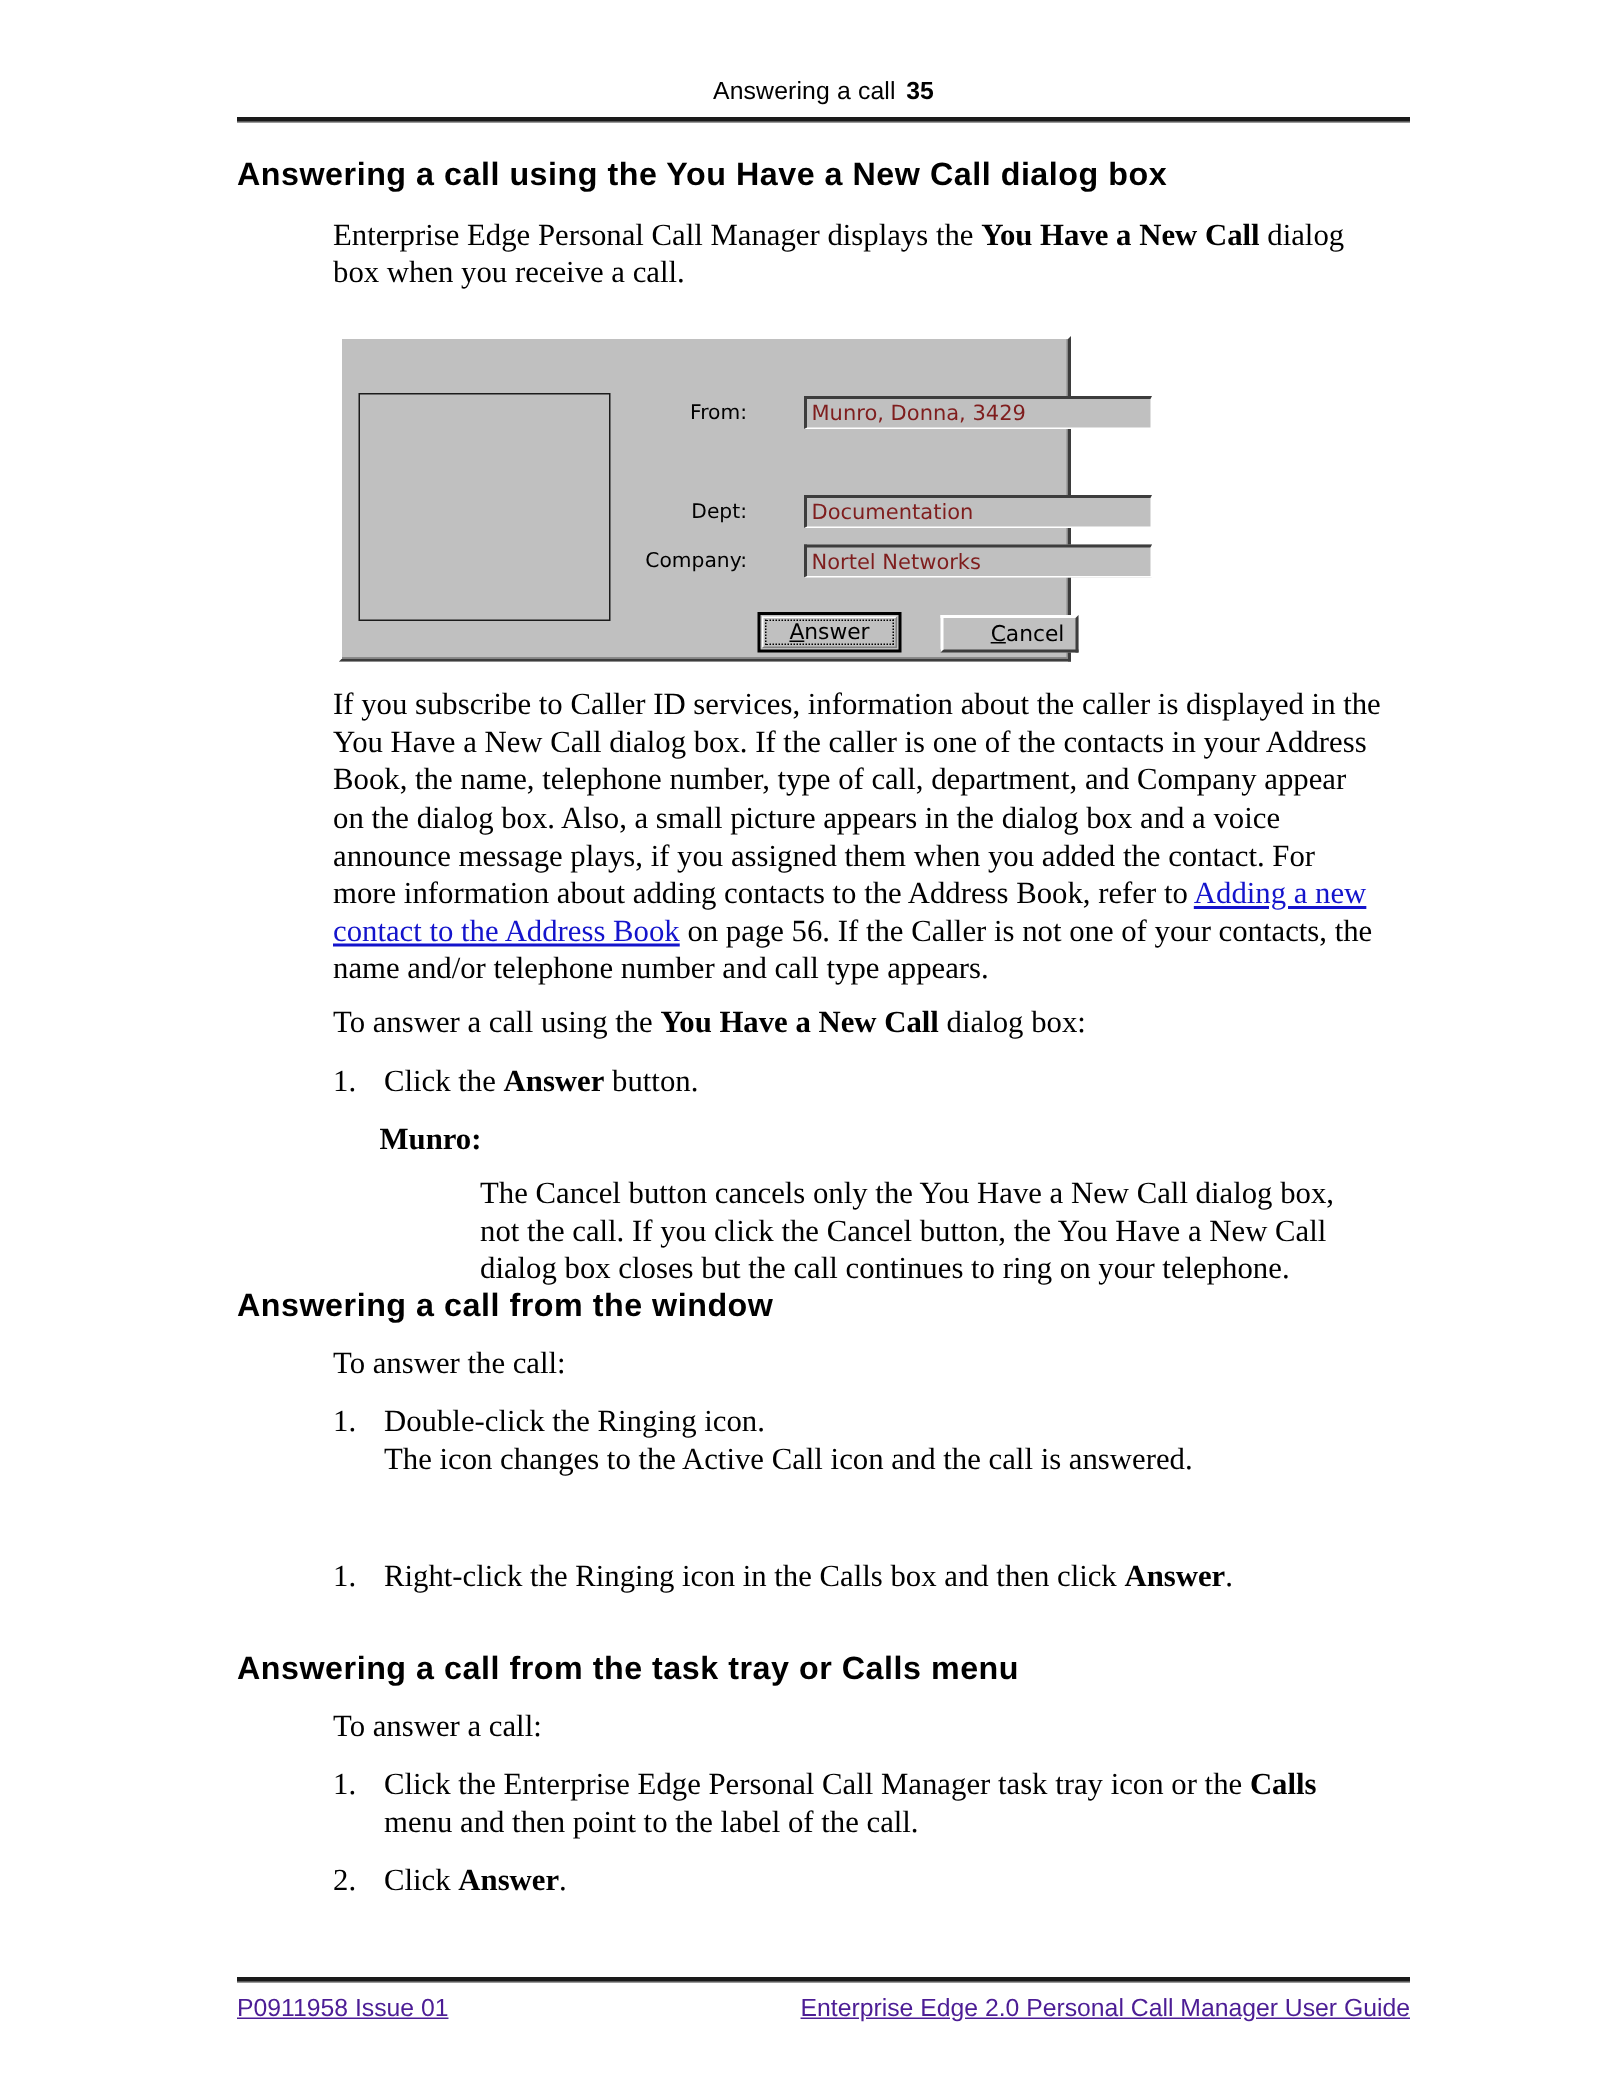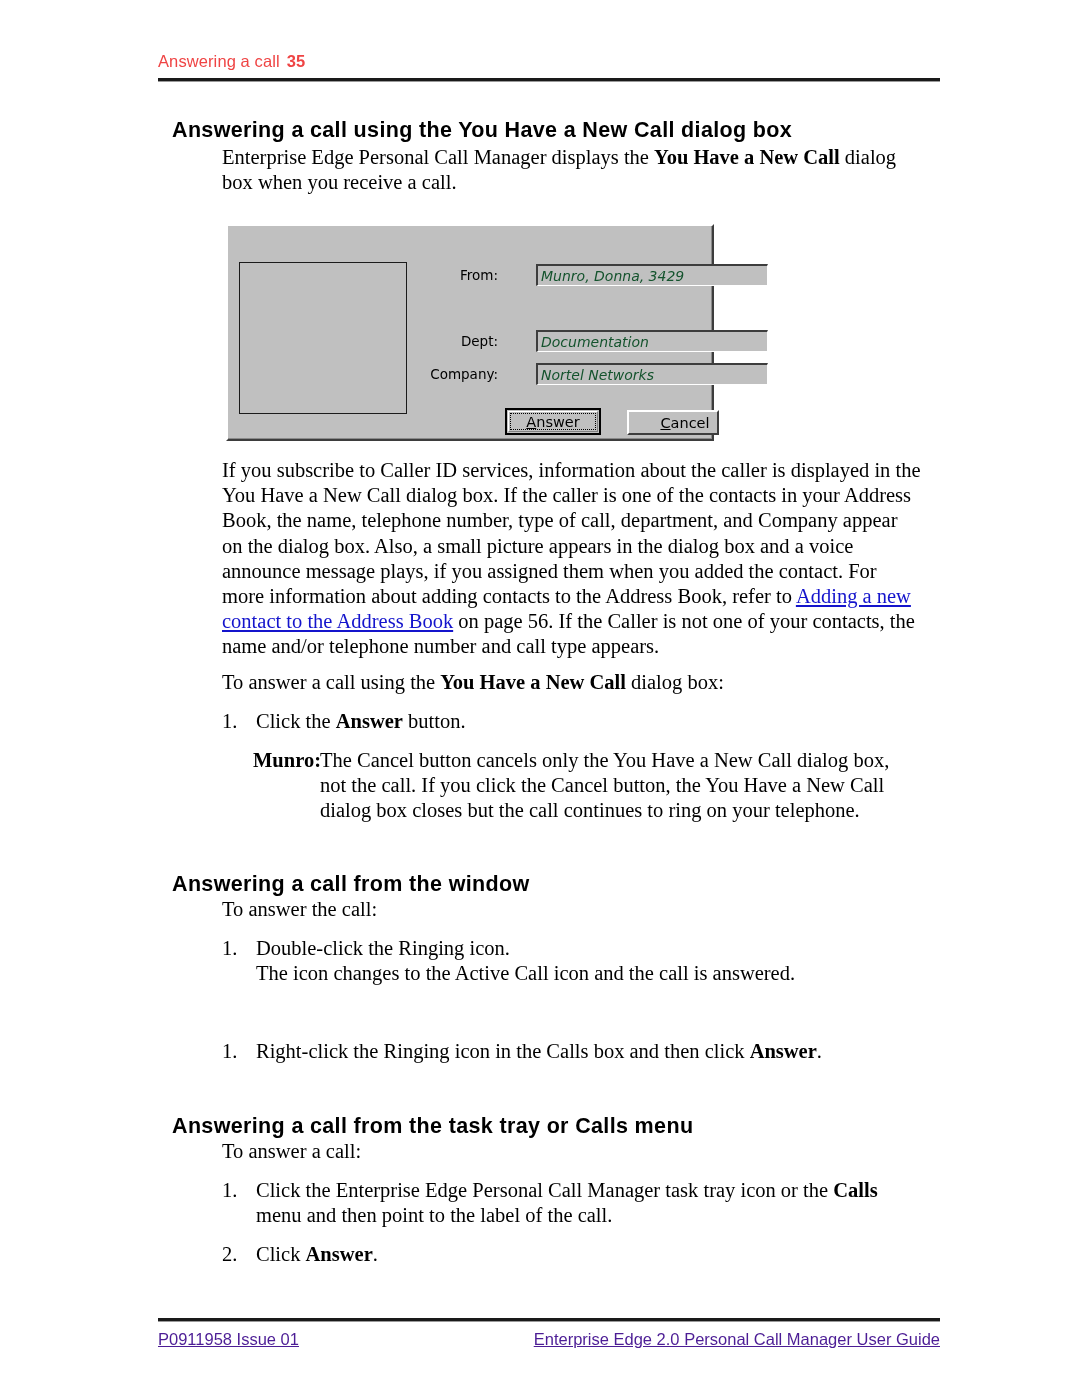--- a/index.html
+++ b/index.html
@@ -23,44 +23,44 @@
     height: 1397px;
     overflow: hidden;
   }
 
   
   .running-head {
     position: absolute;
     left: 158px;
     top: 52px;
     width: 782px;
-    text-align: left;
+    text-align: center;
     font-family: "Liberation Sans", "DejaVu Sans", sans-serif;
     font-size: 16.5px;
     letter-spacing: 0.1px;
-    color: #ef4444;
+    color: #000000;
   }
   .running-head .page-num {
     font-weight: bold;
     margin-left: 7px;
   }
   .rule-top {
     position: absolute;
     left: 158px;
     top: 78px;
     width: 782px;
     height: 3px;
     background: #1a1a1a;
     border-bottom: 1px solid #9a9a9a;
   }
 
   
   h1.sect, h2.sect {
     position: absolute;
-    margin: 14px;
+    margin: 0;
     padding: 0;
     font-family: "Liberation Sans", "DejaVu Sans", sans-serif;
     font-weight: bold;
     font-size: 21.5px;
     letter-spacing: 0.35px;
     color: #000;
     white-space: nowrap;
     text-align: center;
   }
 
@@ -106,20 +106,21 @@
   }
   .note .note-label {
     position: absolute;
     left: 0;
     top: 0;
     font-weight: bold;
   }
   .note .note-body {
     display: block;
     margin-left: 67px;
+    margin-top: 36px;
   }
 
   
   .rule-bottom {
     position: absolute;
     left: 158px;
     top: 1318px;
     width: 782px;
     height: 3px;
     background: #1a1a1a;
@@ -238,25 +239,24 @@
     background: #c0c0c0;
     box-sizing: border-box;
     border-top: 2px solid #3d3d3d;
     border-left: 2px solid #3d3d3d;
     border-right: 1px solid #ffffff;
     border-bottom: 1px solid #ffffff;
     display: flex;
     align-items: center;
     font-family: "DejaVu Sans", "Liberation Sans", sans-serif;
     font-size: 14px;
-    color: #14532d;
+    color: #7f1d1d;
     padding-left: 3px;
     overflow: hidden;
     white-space: nowrap;
-    font-style: italic;
   }
 
   
   .btn-default-wrap {
     position: absolute;
     left: 277px;
     top: 182px;
     width: 96px;
     height: 27px;
     border: 2px solid #000000;

